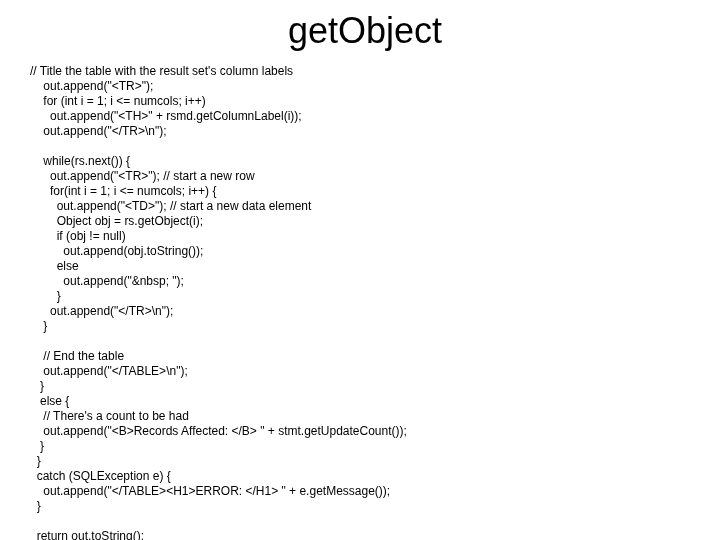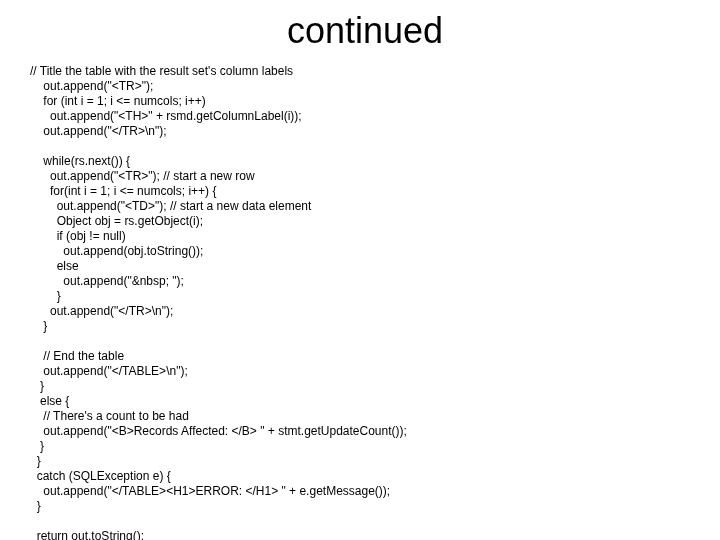--- a/index.html
+++ b/index.html
@@ -29,21 +29,21 @@
     font-size: 12px;
     line-height: 1.25;
     white-space: pre;
     color: #000;
   }
 </style>
 </head>
 <body>
 
 <div class="slide">
-  <h1 class="title">continued</h1>
+  <h1 class="title">getObject</h1>
   <div class="code">// Title the table with the result set's column labels
     out.append("&lt;TR&gt;");
     for (int i = 1; i &lt;= numcols; i++)
       out.append("&lt;TH&gt;" + rsmd.getColumnLabel(i));
     out.append("&lt;/TR&gt;\n");
 
     while(rs.next()) {
       out.append("&lt;TR&gt;"); // start a new row
       for(int i = 1; i &lt;= numcols; i++) {
         out.append("&lt;TD&gt;"); // start a new data element

